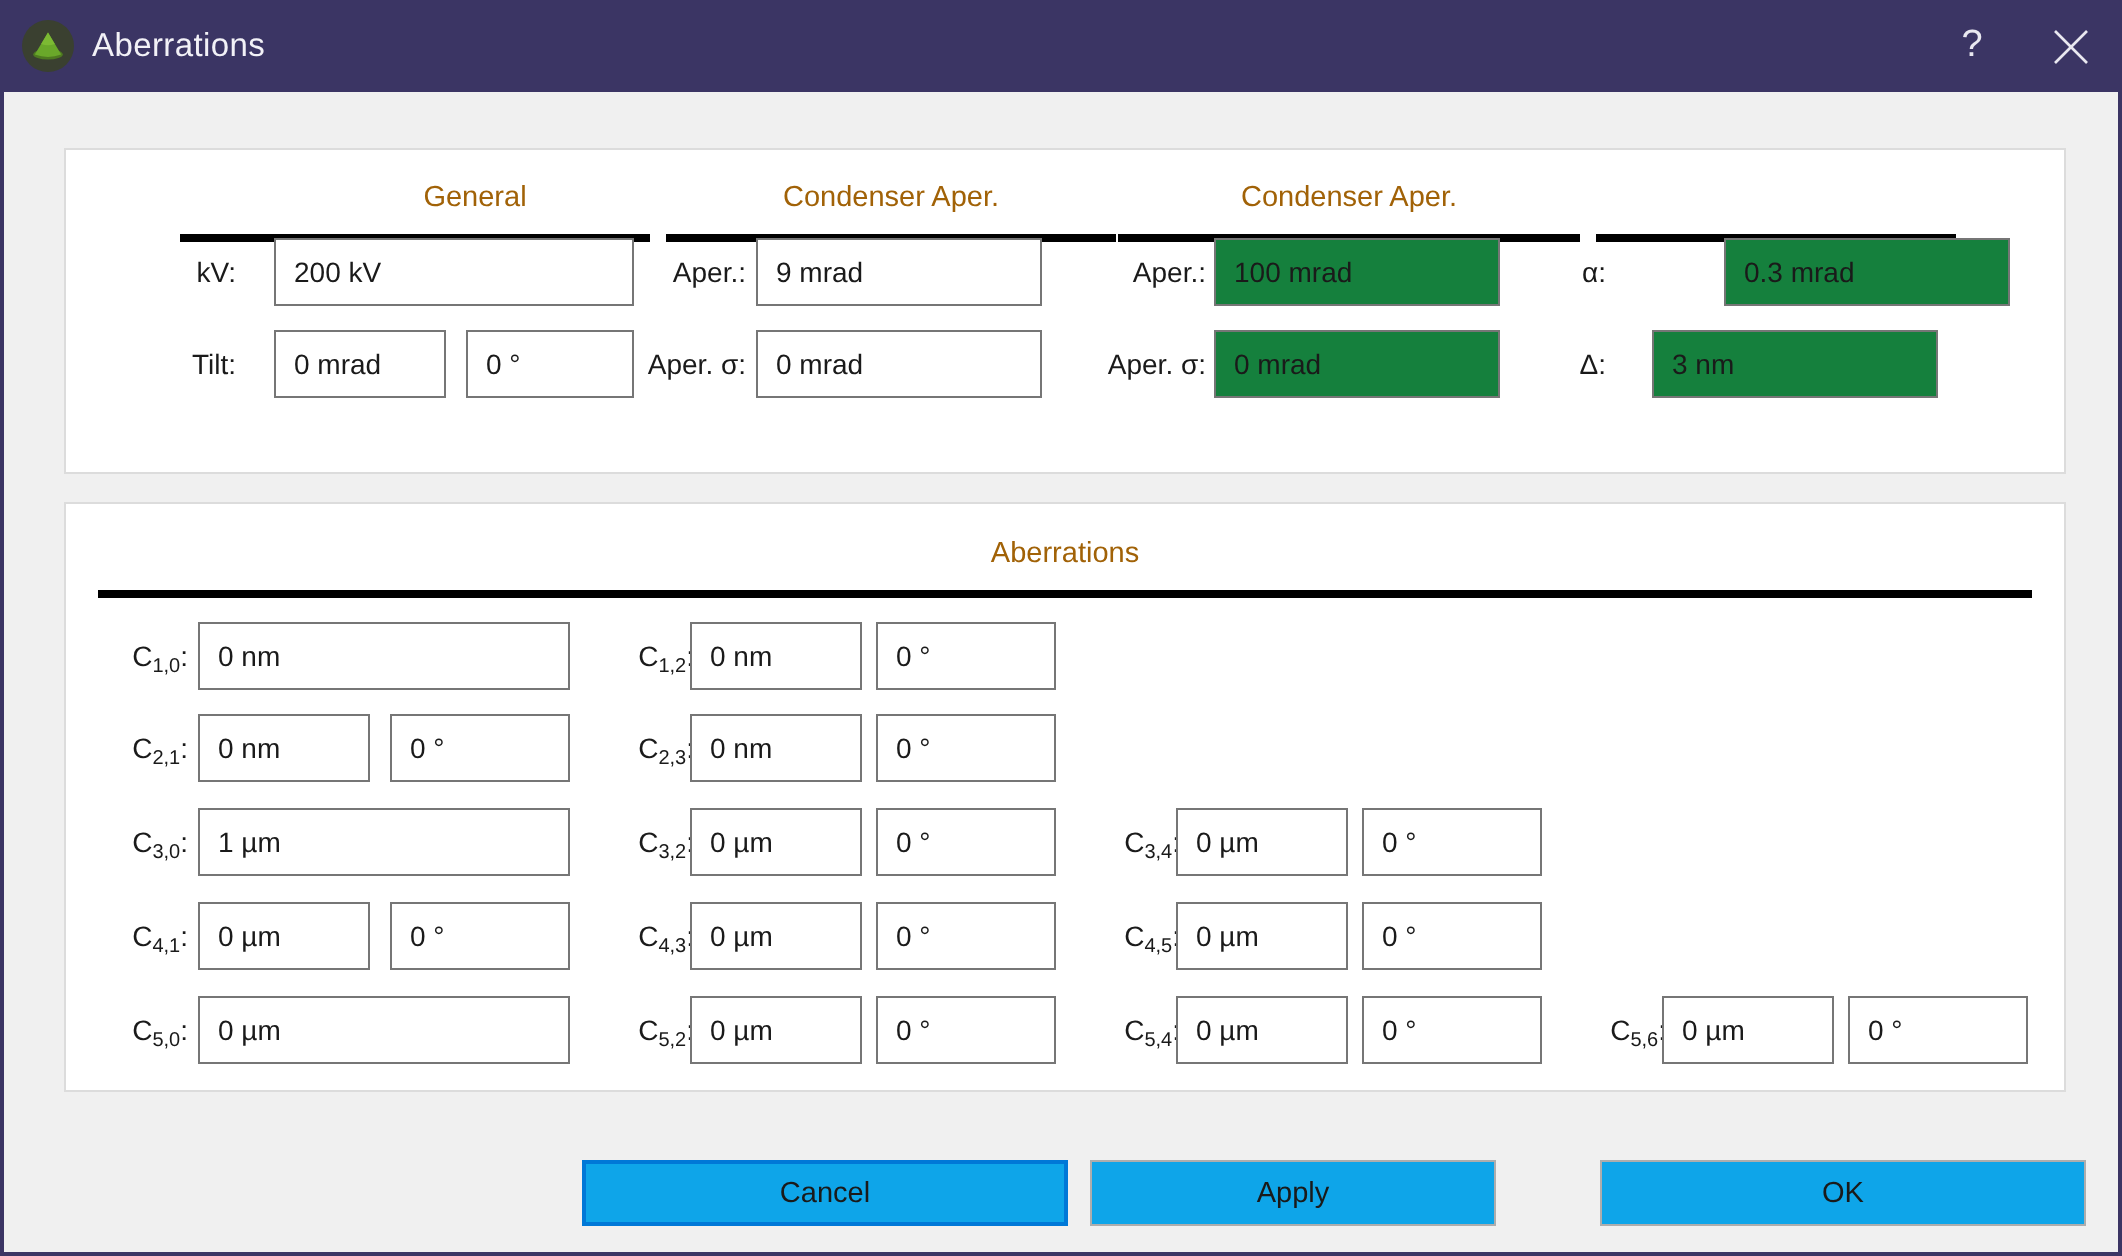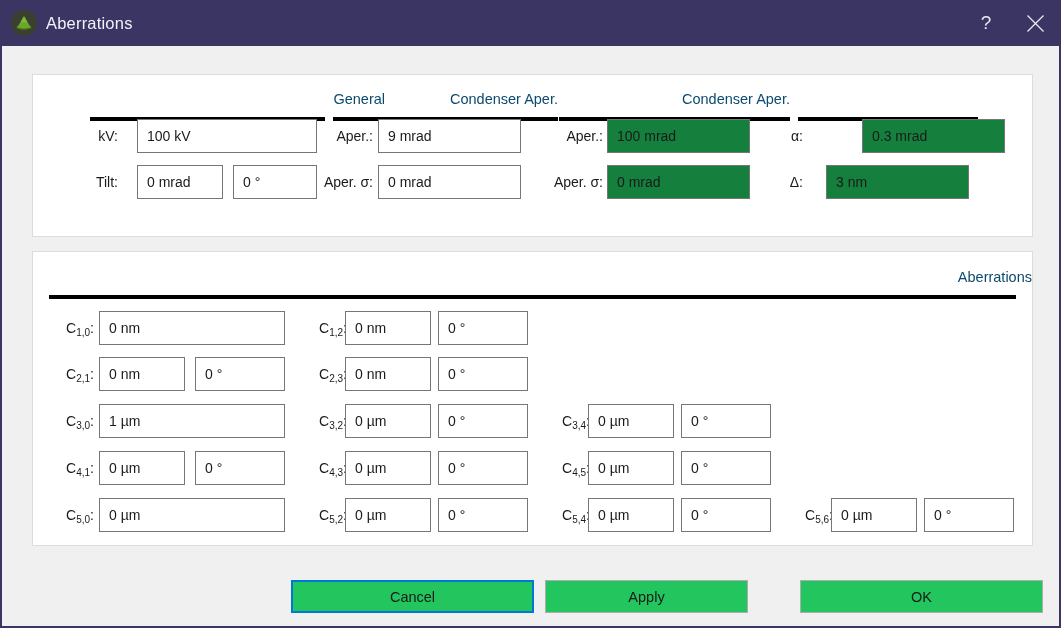--- a/index.html
+++ b/index.html
@@ -86,23 +86,23 @@
     border: 1px solid #dcdcdc;
     box-sizing: border-box;
   }
   #panel-top   { left: 30px; top: 28px;  width: 1001px; height: 163px; }
   #panel-abr   { left: 30px; top: 205px; width: 1001px; height: 295px; }
 
   
   .sec-title {
     position: absolute;
     font-size: 14.5px;
-    color: #0c4a6e;
-    white-space: nowrap;
-    text-align: right;
+    color: #a16207;
+    white-space: nowrap;
+    text-align: center;
   }
   .sec-rule {
     position: absolute;
     height: 4px;
     background: #000000;
   }
 
   .fld-label {
     position: absolute;
     font-size: 14px;
@@ -143,21 +143,21 @@
     left: 0;
     right: 0;
     bottom: 0;
     height: 57px;
   }
   .btn {
     position: absolute;
     top: 11px;
     height: 33px;
     box-sizing: border-box;
-    background: #22c55e;
+    background: #0ea5e9;
     border: 1px solid #adadad;
     font-family: "Liberation Sans", sans-serif;
     font-size: 14.5px;
     color: #1a1a1a;
     display: flex;
     align-items: center;
     justify-content: center;
     cursor: default;
   }
   .btn.focused {
@@ -193,21 +193,21 @@
   </div>
 
   <div class="body-area">
 
     <div class="panel" id="panel-top">
 
       <div class="sec-title" style="left:57px; top:16px; width:295px;">General</div>
       <div class="sec-rule" style="left:57px; top:42px; width:235px;"></div>
 
       <div class="fld-label" style="left:20px; top:53px; width:65px;">kV:</div>
-      <div class="fld" style="left:104px; top:44px; width:180px;">100 kV</div>
+      <div class="fld" style="left:104px; top:44px; width:180px;">200 kV</div>
 
       <div class="fld-label" style="left:20px; top:99px; width:65px;">Tilt:</div>
       <div class="fld" style="left:104px; top:90px; width:86px;">0 mrad</div>
       <div class="fld" style="left:200px; top:90px; width:84px;">0 °</div>
 
       <div class="sec-title" style="left:300px; top:16px; width:225px;">Condenser Aper.</div>
       <div class="sec-rule" style="left:300px; top:42px; width:225px;"></div>
 
       <div class="fld-label" style="left:265px; top:53px; width:75px;">Aper.:</div>
       <div class="fld" style="left:345px; top:44px; width:143px;">9 mrad</div>

